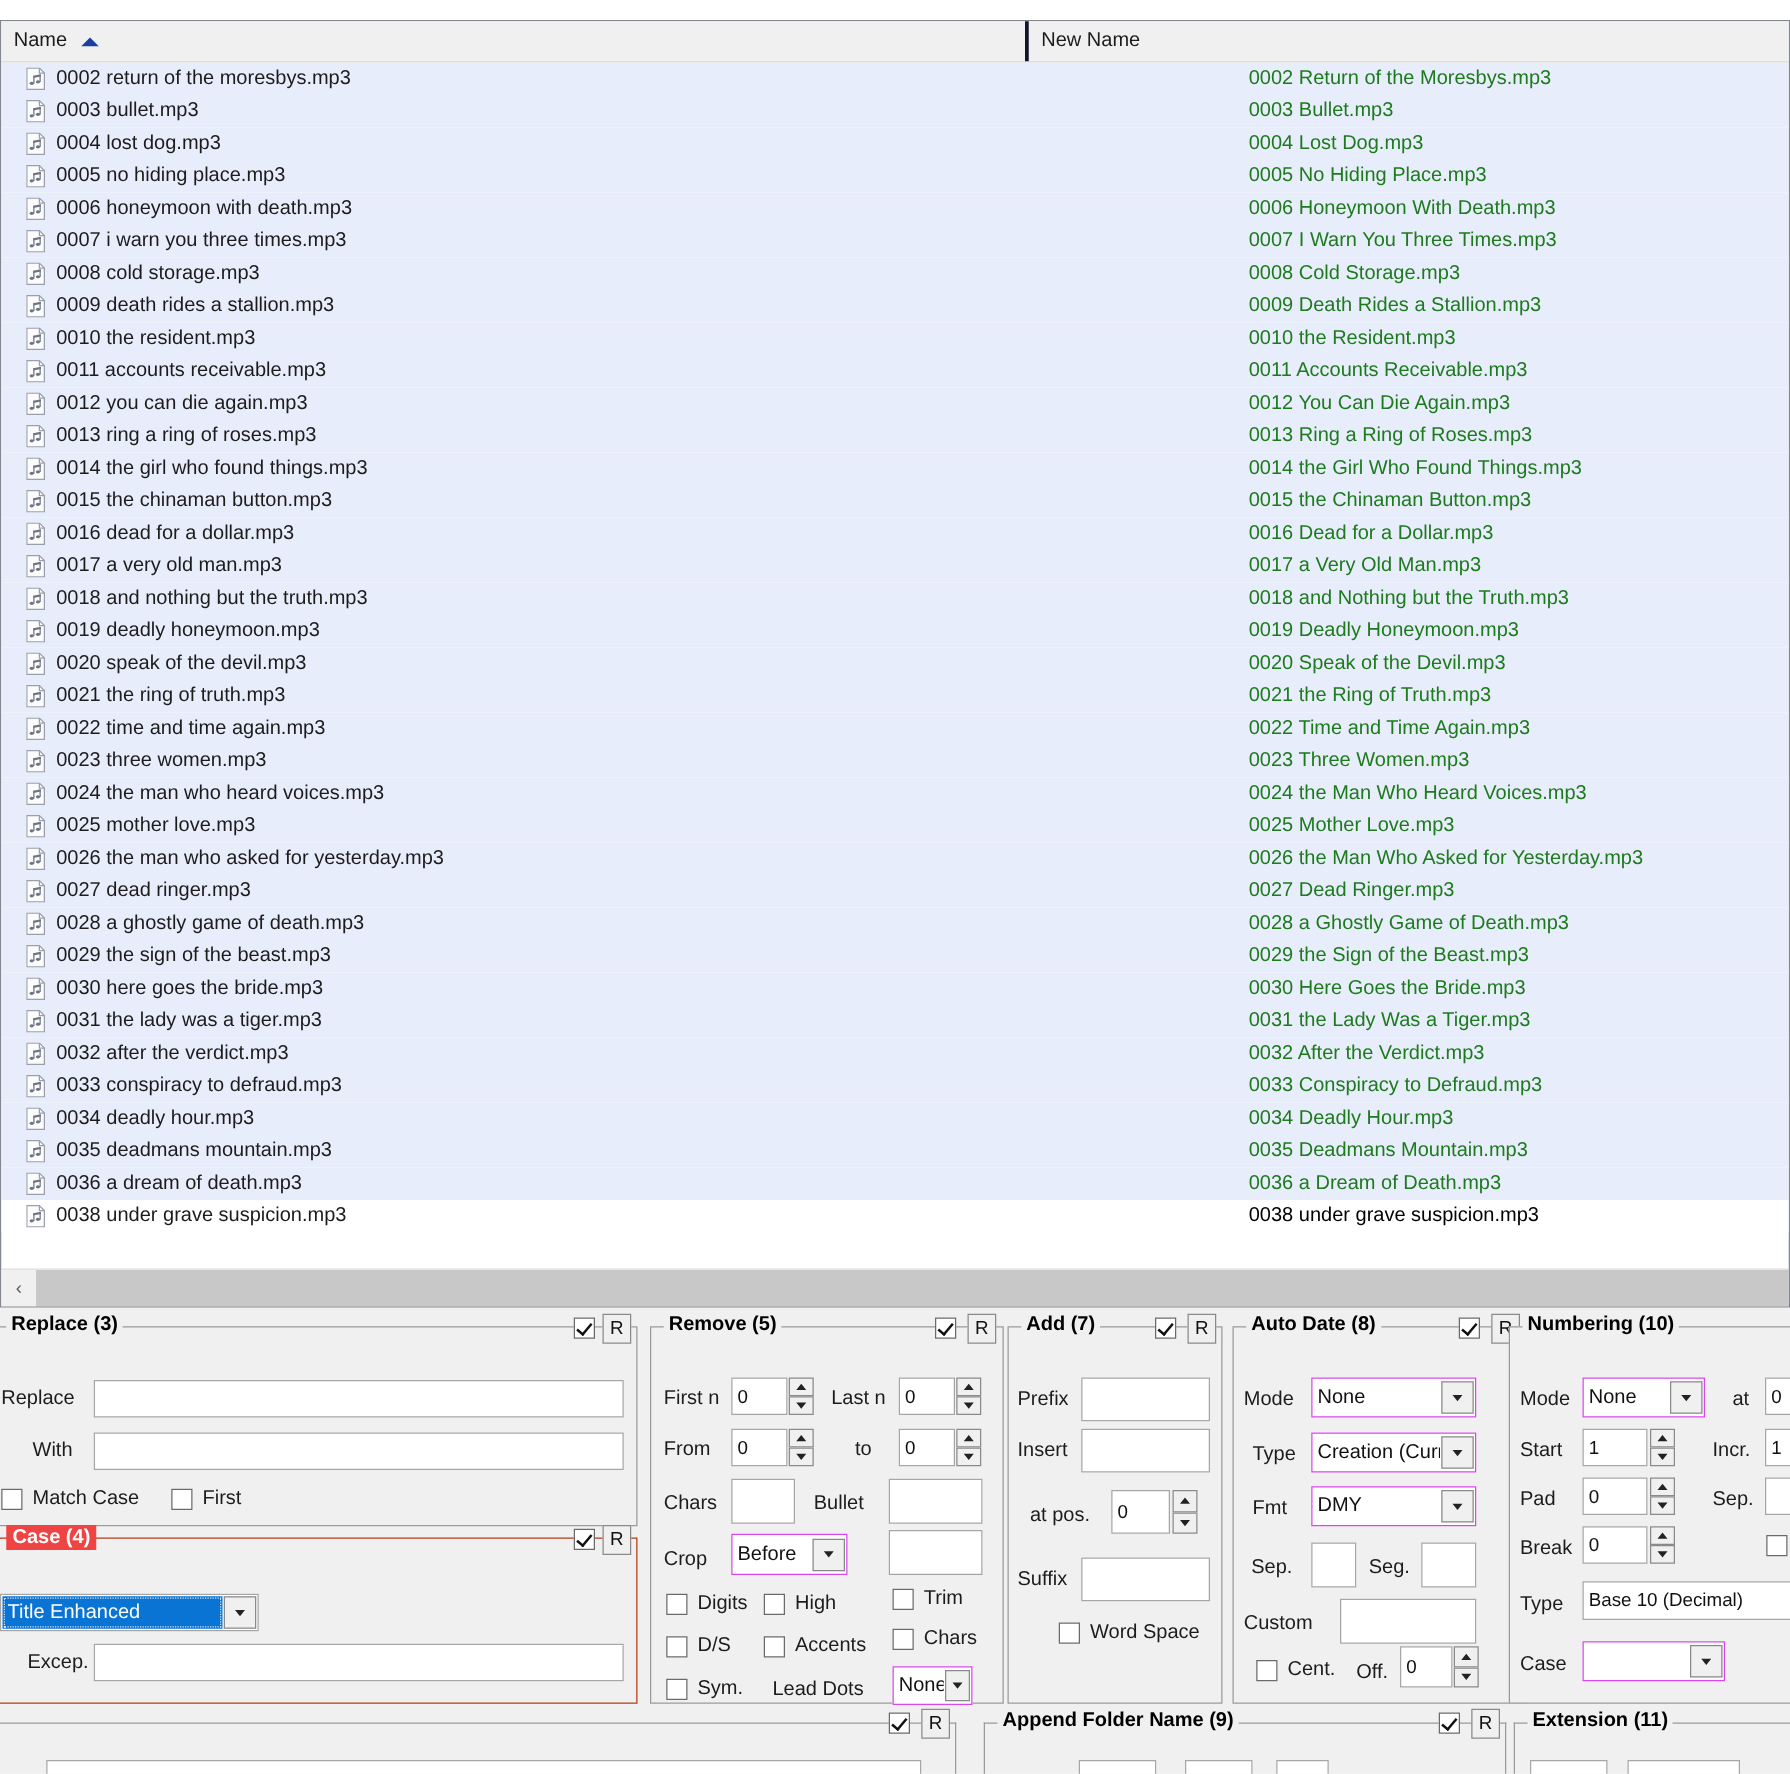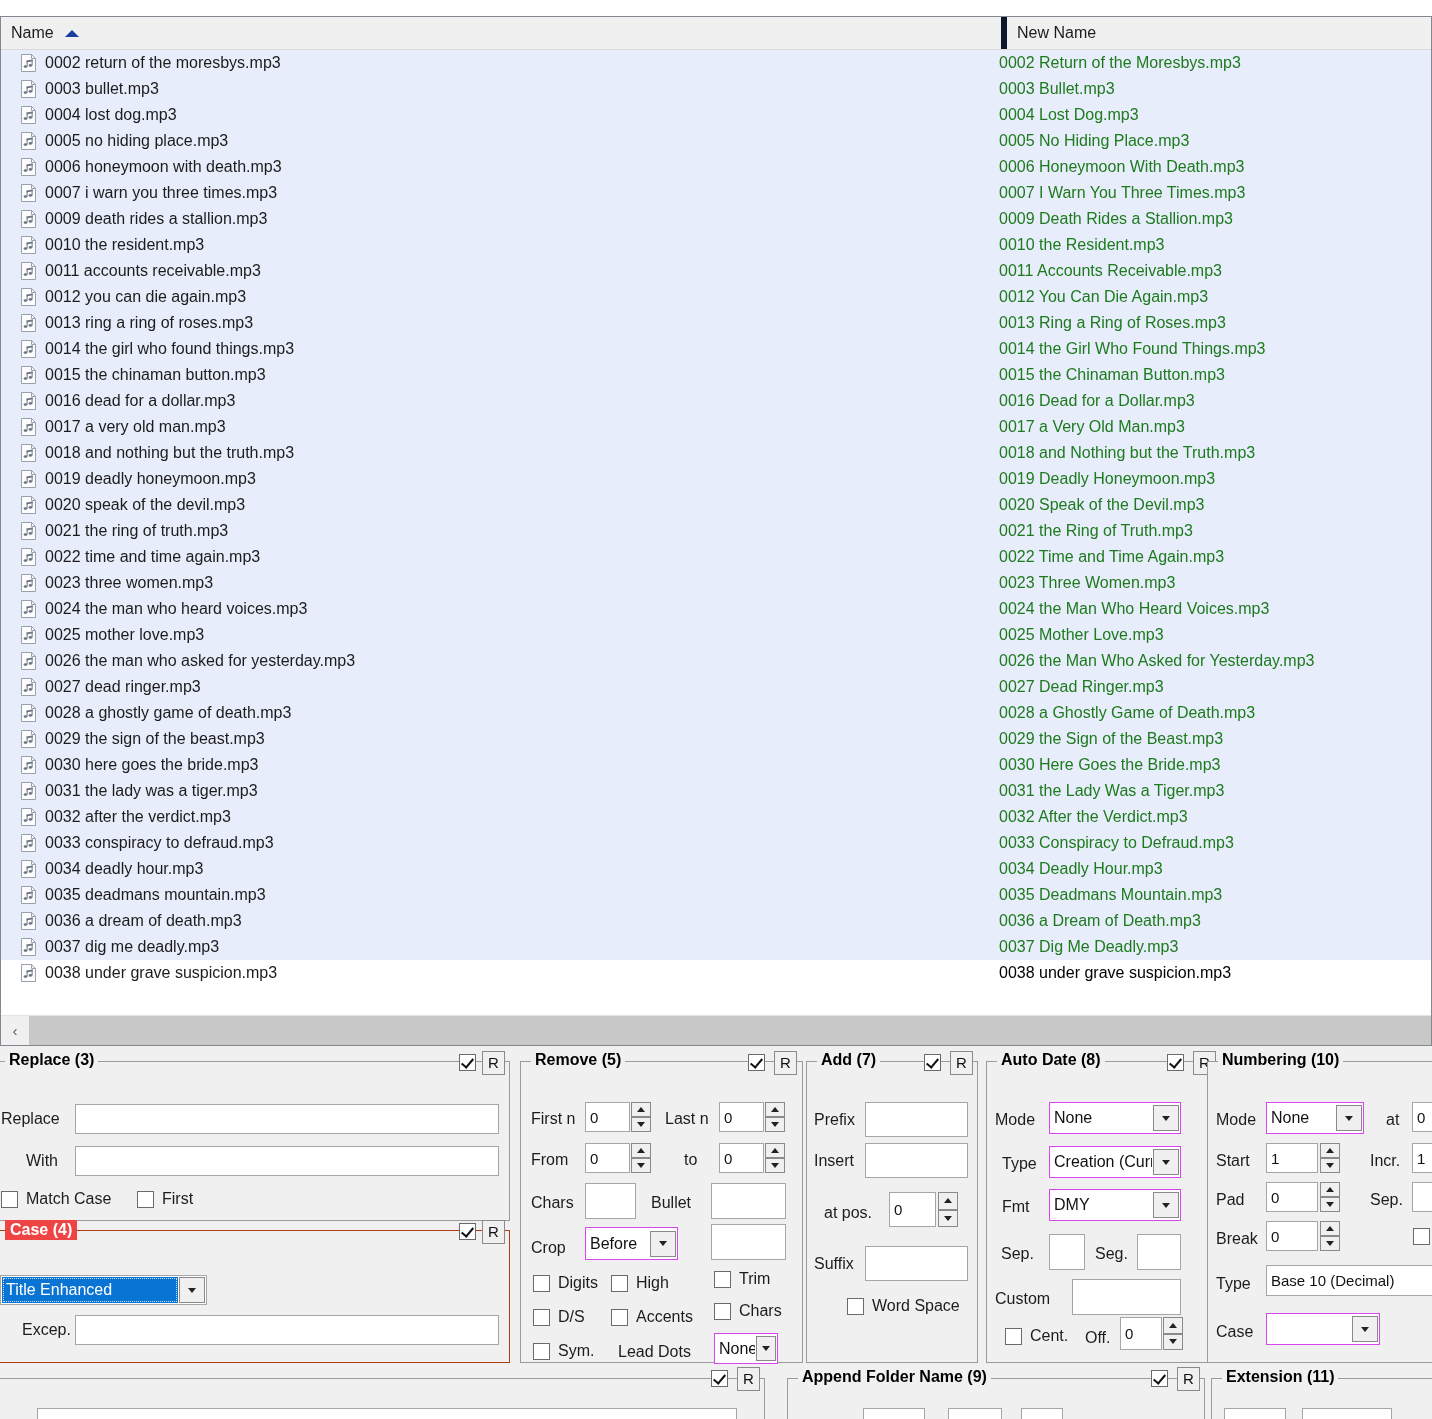--- a/index.html
+++ b/index.html
@@ -12,21 +12,21 @@
   }
   
   #app{position:relative;width:1432px;height:1419px;background:#f0f0f0;}
   #topgap{position:absolute;left:0;top:0;width:1432px;height:16px;background:#ffffff;}
   #listwrap{position:absolute;left:0;top:16px;width:1432px;height:1030px;
             background:#ffffff;border:1px solid #828790;box-sizing:border-box;}
   #hdr{display:flex;height:33px;background:#f0f0f0;
        border-bottom:1px solid #d9d9d9;box-sizing:border-box;}
   .hcell{display:flex;align-items:center;height:100%;box-sizing:border-box;
          padding-left:10px;font-size:16px;color:#1c1c1c;position:relative;}
-  .hcell.name{width:1006px;border-right:6px solid #0f172a;}
+  .hcell.name{width:822px;border-right:3px solid #0f172a;}
   .hcell.newname{flex:1;}
   .sortarrow{margin-left:11px;width:0;height:0;
      border-left:7px solid transparent;border-right:7px solid transparent;
      border-bottom:7px solid #1b3fa0;}
   #rows{height:964px;overflow:hidden;position:relative;}
   .row{display:flex;height:26px;align-items:center;box-sizing:border-box;}
   .row.sel{background:#e8edfb;}
   .row.unsel{background:#ffffff;}
   .c-name{width:993px;display:flex;align-items:center;box-sizing:border-box;padding-left:20px;}
   .c-new{flex:1;box-sizing:border-box;padding-left:5px;font-size:16px;white-space:nowrap;}
@@ -201,20 +201,37 @@
                 <path d="M0.5 0.5 H10.5 L14.5 4.5 V17.5 H0.5 Z" fill="#fcfcfc" stroke="#9aa0ab" stroke-width="1"></path>
                 <path d="M10.5 0.5 L10.5 4.5 L14.5 4.5" fill="none" stroke="#9aa0ab" stroke-width="1"></path>
                 <g fill="#6d7584">
                   <ellipse cx="4.4" cy="12.6" rx="1.7" ry="1.3"></ellipse>
                   <ellipse cx="9.4" cy="11.4" rx="1.7" ry="1.3"></ellipse>
                   <rect x="5.6" y="6.6" width="1" height="6.2"></rect>
                   <rect x="10.6" y="5.6" width="1" height="6"></rect>
                   <path d="M5.6 6.6 L11.6 5.4 V7.2 L5.6 8.4 Z"></path>
                 </g>
               </svg></span>
+            <span class="fname">0008 cold storage.mp3</span>
+          </div>
+          <div class="c-new changed">0008 Cold Storage.mp3</div>
+        </div>
+        <div class="row sel">
+          <div class="c-name">
+            <span class="mico"><svg width="15" height="18" viewBox="0 0 15 18">
+                <path d="M0.5 0.5 H10.5 L14.5 4.5 V17.5 H0.5 Z" fill="#fcfcfc" stroke="#9aa0ab" stroke-width="1"></path>
+                <path d="M10.5 0.5 L10.5 4.5 L14.5 4.5" fill="none" stroke="#9aa0ab" stroke-width="1"></path>
+                <g fill="#6d7584">
+                  <ellipse cx="4.4" cy="12.6" rx="1.7" ry="1.3"></ellipse>
+                  <ellipse cx="9.4" cy="11.4" rx="1.7" ry="1.3"></ellipse>
+                  <rect x="5.6" y="6.6" width="1" height="6.2"></rect>
+                  <rect x="10.6" y="5.6" width="1" height="6"></rect>
+                  <path d="M5.6 6.6 L11.6 5.4 V7.2 L5.6 8.4 Z"></path>
+                </g>
+              </svg></span>
             <span class="fname">0009 death rides a stallion.mp3</span>
           </div>
           <div class="c-new changed">0009 Death Rides a Stallion.mp3</div>
         </div>
         <div class="row sel">
           <div class="c-name">
             <span class="mico"><svg width="15" height="18" viewBox="0 0 15 18">
                 <path d="M0.5 0.5 H10.5 L14.5 4.5 V17.5 H0.5 Z" fill="#fcfcfc" stroke="#9aa0ab" stroke-width="1"></path>
                 <path d="M10.5 0.5 L10.5 4.5 L14.5 4.5" fill="none" stroke="#9aa0ab" stroke-width="1"></path>
                 <g fill="#6d7584">
@@ -663,37 +680,20 @@
                   <ellipse cx="4.4" cy="12.6" rx="1.7" ry="1.3"></ellipse>
                   <ellipse cx="9.4" cy="11.4" rx="1.7" ry="1.3"></ellipse>
                   <rect x="5.6" y="6.6" width="1" height="6.2"></rect>
                   <rect x="10.6" y="5.6" width="1" height="6"></rect>
                   <path d="M5.6 6.6 L11.6 5.4 V7.2 L5.6 8.4 Z"></path>
                 </g>
               </svg></span>
             <span class="fname">0036 a dream of death.mp3</span>
           </div>
           <div class="c-new changed">0036 a Dream of Death.mp3</div>
-        </div>
-        <div class="row sel">
-          <div class="c-name">
-            <span class="mico"><svg width="15" height="18" viewBox="0 0 15 18">
-                <path d="M0.5 0.5 H10.5 L14.5 4.5 V17.5 H0.5 Z" fill="#fcfcfc" stroke="#9aa0ab" stroke-width="1"></path>
-                <path d="M10.5 0.5 L10.5 4.5 L14.5 4.5" fill="none" stroke="#9aa0ab" stroke-width="1"></path>
-                <g fill="#6d7584">
-                  <ellipse cx="4.4" cy="12.6" rx="1.7" ry="1.3"></ellipse>
-                  <ellipse cx="9.4" cy="11.4" rx="1.7" ry="1.3"></ellipse>
-                  <rect x="5.6" y="6.6" width="1" height="6.2"></rect>
-                  <rect x="10.6" y="5.6" width="1" height="6"></rect>
-                  <path d="M5.6 6.6 L11.6 5.4 V7.2 L5.6 8.4 Z"></path>
-                </g>
-              </svg></span>
-            <span class="fname">0037 dig me deadly.mp3</span>
-          </div>
-          <div class="c-new changed">0037 Dig Me Deadly.mp3</div>
         </div>
         <div class="row unsel">
           <div class="c-name">
             <span class="mico"><svg width="15" height="18" viewBox="0 0 15 18">
                 <path d="M0.5 0.5 H10.5 L14.5 4.5 V17.5 H0.5 Z" fill="#fcfcfc" stroke="#9aa0ab" stroke-width="1"></path>
                 <path d="M10.5 0.5 L10.5 4.5 L14.5 4.5" fill="none" stroke="#9aa0ab" stroke-width="1"></path>
                 <g fill="#6d7584">
                   <ellipse cx="4.4" cy="12.6" rx="1.7" ry="1.3"></ellipse>
                   <ellipse cx="9.4" cy="11.4" rx="1.7" ry="1.3"></ellipse>
                   <rect x="5.6" y="6.6" width="1" height="6.2"></rect>

